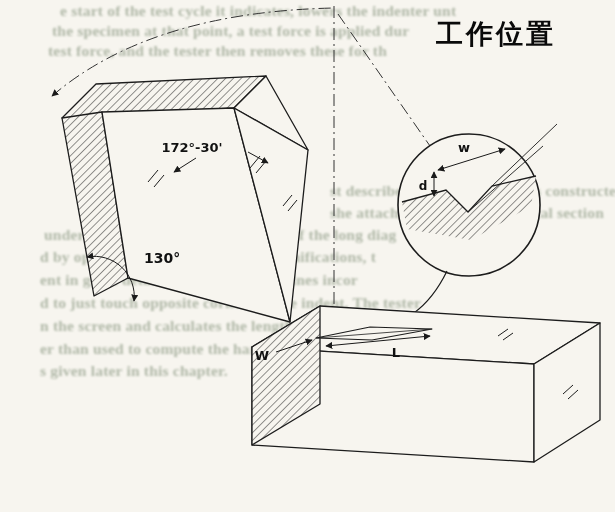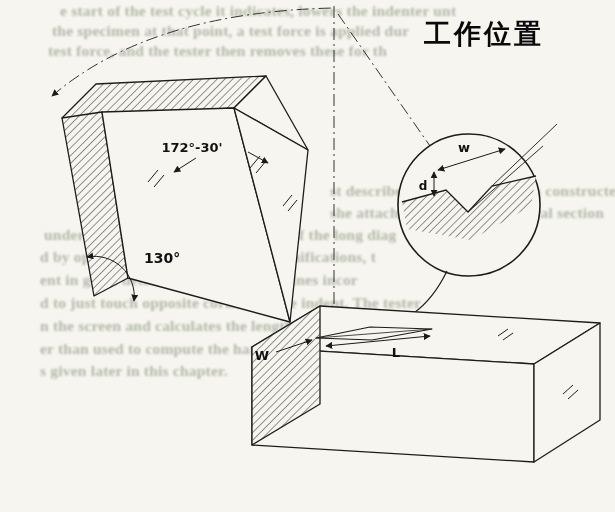--- a/index.html
+++ b/index.html
@@ -14,21 +14,21 @@
   .bleed{
     position:absolute;white-space:nowrap;
     font-size:15.5px;font-weight:600;letter-spacing:.2px;
     color:var(--bleed);opacity:.55;filter:blur(1.1px);
     z-index:1;pointer-events:none;
   }
   .diagram{
     position:absolute;left:0;top:0;z-index:2;
   }
   .cjk{
-    position:absolute;left:424px;top:16px;z-index:3;
+    position:absolute;left:436px;top:16px;z-index:3;
     font-family:"DejaVu Sans", sans-serif;
     font-size:27px;font-weight:700;color:#0a0a0a;letter-spacing:3px;
   }
   .svglbl{
     font-family:"DejaVu Sans", sans-serif;
     font-weight:700;fill:#111;
   }
 </style>
 </head>
 <body>

